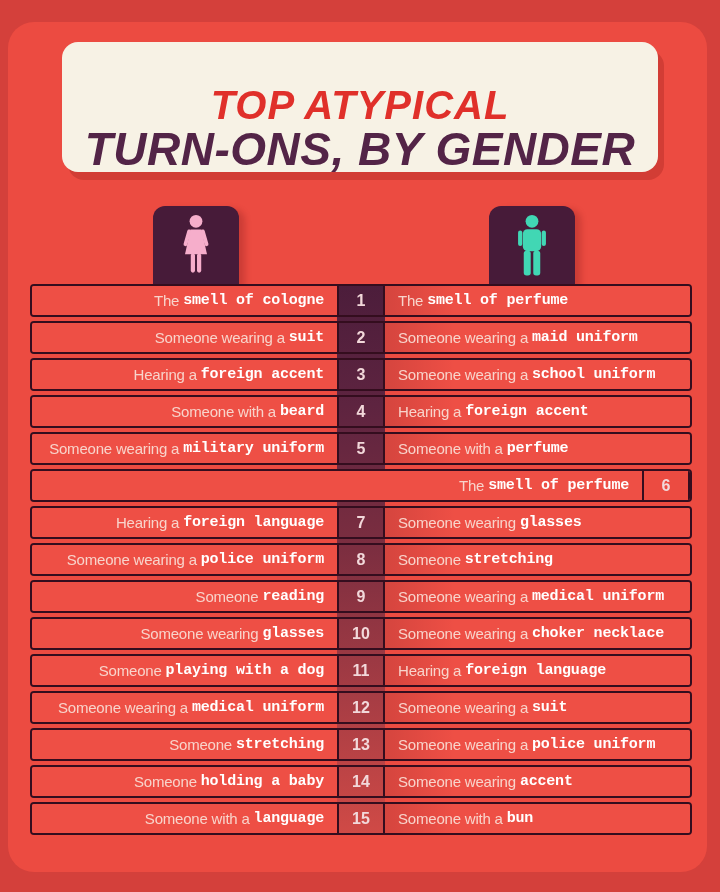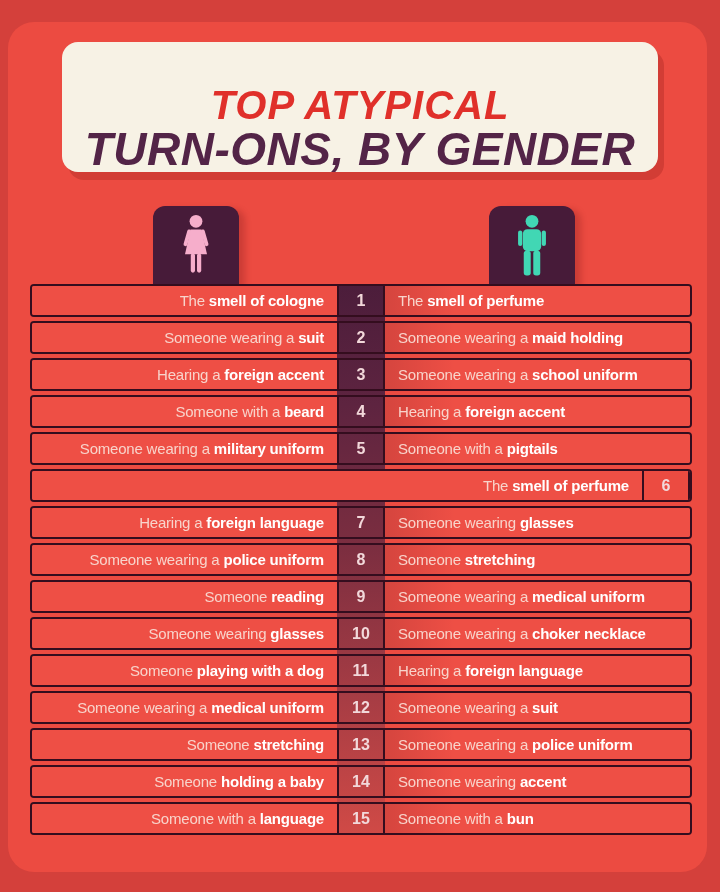--- a/index.html
+++ b/index.html
@@ -56,21 +56,21 @@
   .cell.left{flex:1;justify-content:flex-end;padding-right:13px;background:#ee4f45;}
   .cell.mid{
     width:48px;flex:0 0 48px;justify-content:center;background:transparent;
     border-left:2px solid #340d1e;border-right:2px solid #340d1e;box-sizing:border-box;
     color:#f2d8da;font-weight:bold;font-size:16px;letter-spacing:0;
   }
   .cell.right{
     flex:1;justify-content:flex-start;padding-left:13px;
     background:linear-gradient(90deg,rgba(45,0,18,0.13) 0px,rgba(45,0,18,0) 70px),#ee4f45;
   }
-  .emph{font-weight:bold;color:#ffffff;}
+  .emph{font-weight:bold;color:#ffffff;font-family:Liberation Mono, monospace;}
   .source{
     position:absolute;left:33px;top:845px;
     font-size:15px;font-weight:bold;color:#f7a426;letter-spacing:.2px;
   }
 </style>
 </head>
 <body>
 
 <div class="stage">
   <div class="panel"></div>
@@ -113,39 +113,39 @@
     <div class="rows" id="rows">
   <div class="row">
     <div class="cell left"><span class="pre">The </span><span class="emph">smell of cologne</span></div>
     <div class="cell mid"><span class="rank">1</span></div>
     <div class="cell right"><span class="pre">The </span><span class="emph">smell of perfume</span></div>
   </div>
 
   <div class="row">
     <div class="cell left"><span class="pre">Someone wearing a </span><span class="emph">suit</span></div>
     <div class="cell mid"><span class="rank">2</span></div>
-    <div class="cell right"><span class="pre">Someone wearing a </span><span class="emph">maid holding</span></div>
+    <div class="cell right"><span class="pre">Someone wearing a </span><span class="emph">maid uniform</span></div>
   </div>
 
   <div class="row">
     <div class="cell left"><span class="pre">Hearing a </span><span class="emph">foreign accent</span></div>
     <div class="cell mid"><span class="rank">3</span></div>
     <div class="cell right"><span class="pre">Someone wearing a </span><span class="emph">school uniform</span></div>
   </div>
 
   <div class="row">
     <div class="cell left"><span class="pre">Someone with a </span><span class="emph">beard</span></div>
     <div class="cell mid"><span class="rank">4</span></div>
     <div class="cell right"><span class="pre">Hearing a </span><span class="emph">foreign accent</span></div>
   </div>
 
   <div class="row">
     <div class="cell left"><span class="pre">Someone wearing a </span><span class="emph">military uniform</span></div>
     <div class="cell mid"><span class="rank">5</span></div>
-    <div class="cell right"><span class="pre">Someone with a </span><span class="emph">pigtails</span></div>
+    <div class="cell right"><span class="pre">Someone with a </span><span class="emph">perfume</span></div>
   </div>
 
   <div class="row">
     <div class="cell left"><span class="pre">The </span><span class="emph">smell of perfume</span></div>
     <div class="cell mid"><span class="rank">6</span></div>
   </div>
 
   <div class="row">
     <div class="cell left"><span class="pre">Hearing a </span><span class="emph">foreign language</span></div>
     <div class="cell mid"><span class="rank">7</span></div>

